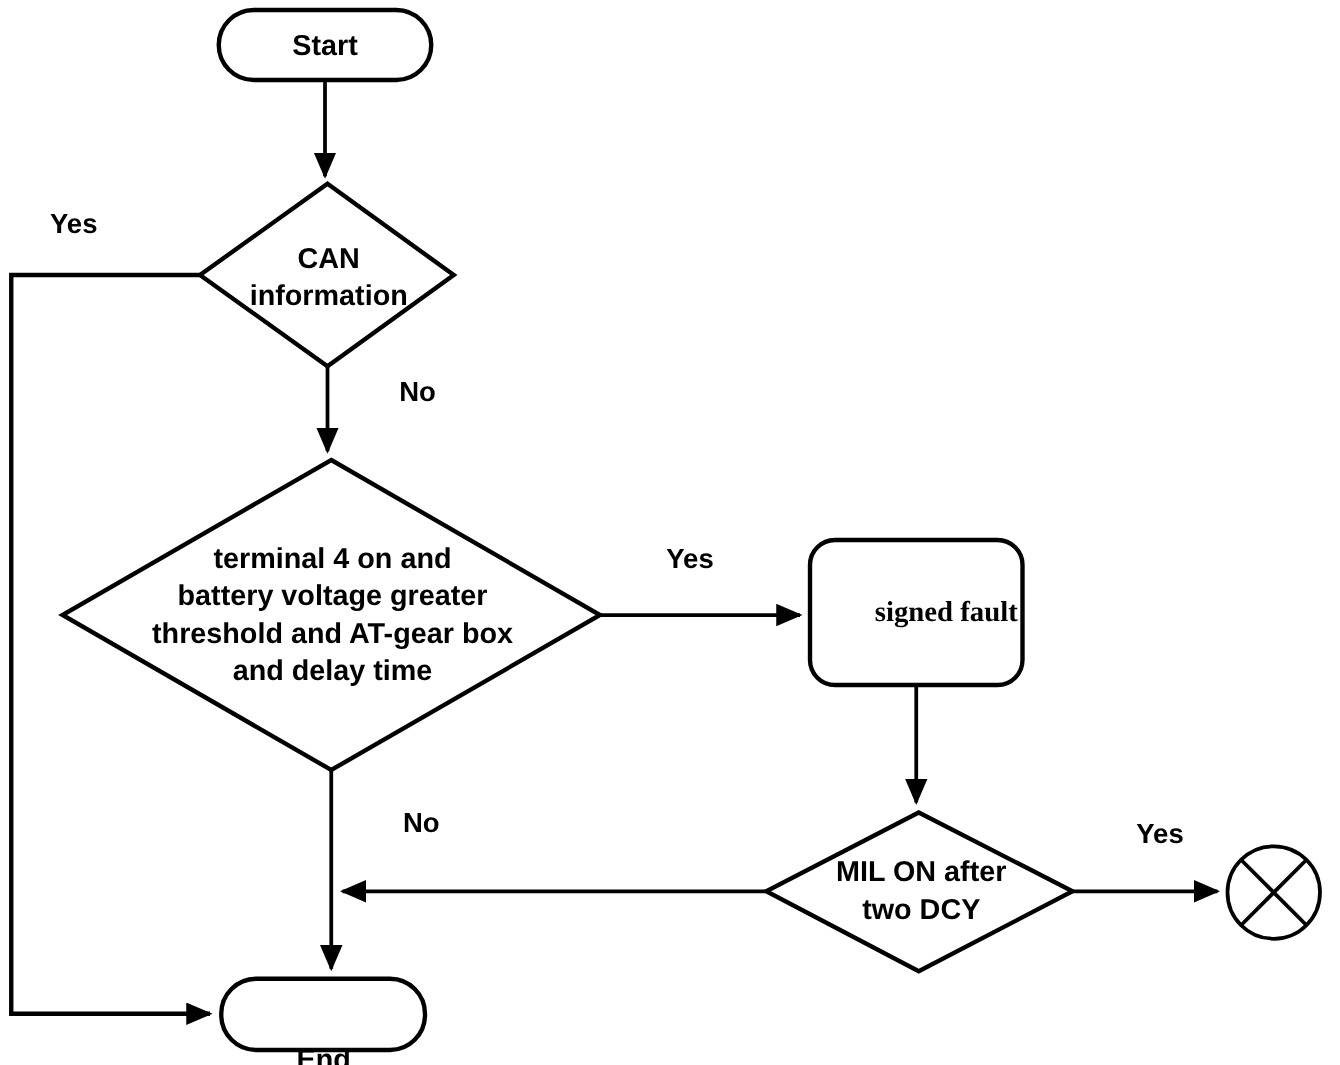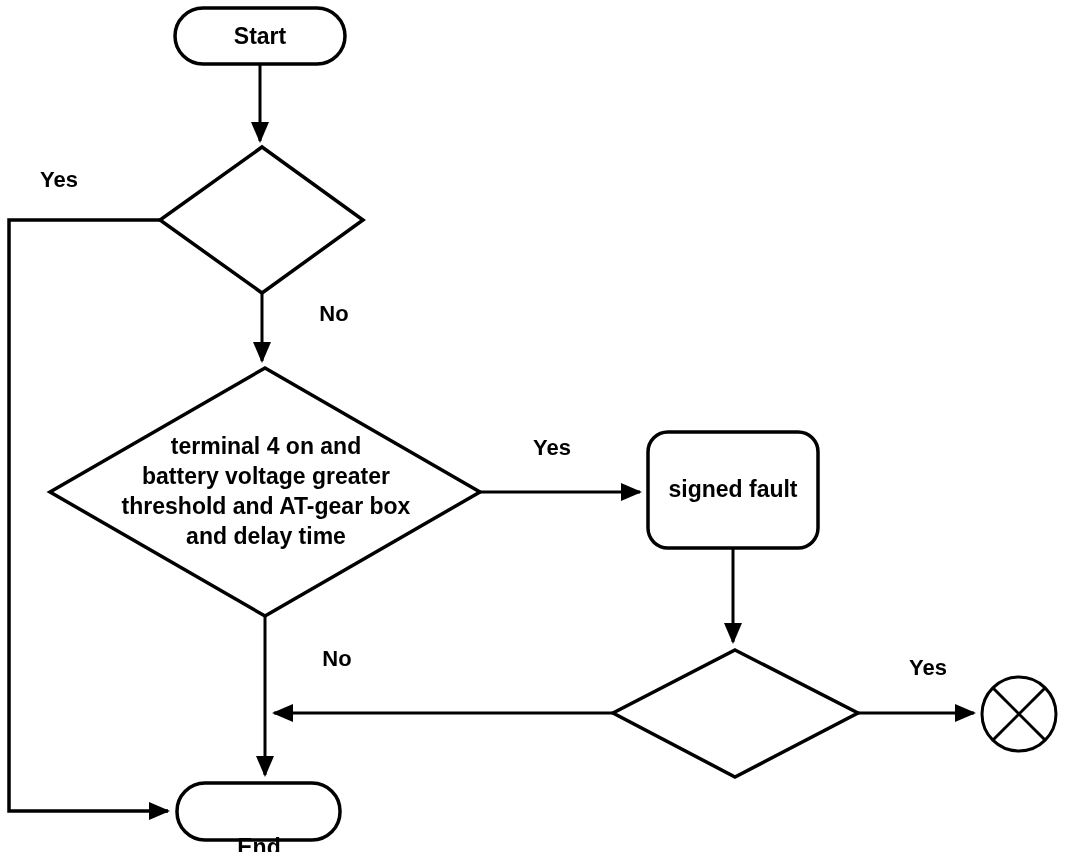--- a/index.html
+++ b/index.html
@@ -77,28 +77,32 @@
 
     <g>
       <circle cx="1019" cy="714" r="37" fill="#ffffff" stroke="#000000" stroke-width="3"></circle>
       <line x1="993" y1="688" x2="1045" y2="740" stroke="#000000" stroke-width="3"></line>
       <line x1="1045" y1="688" x2="993" y2="740" stroke="#000000" stroke-width="3"></line>
     </g>
   </svg>
 
   <div class="lbl" style="left:260px; top:37px;">Start</div>
 
+  <div class="lbl" style="left:263px; top:222px;">CAN
+information</div>
 
   <div class="lbl" style="left:266px; top:492px;">terminal 4 on and
 battery voltage greater
 threshold and AT-gear box
 and delay time</div>
 
-  <div class="lbl" style="left:733px; top:490px;">signed fault</div>
+  <div class="lbl" style="left:757px; top:490px;font-family:Liberation Serif, serif;">signed fault</div>
 
+  <div class="lbl" style="left:737px; top:713px;">MIL ON after
+two DCY</div>
 
   <div class="lbl" style="left:259px; top:812px;margin-top:36px;">End</div>
 
   <div class="lbl edge" style="left:59px; top:180px;">Yes</div>
 
   <div class="lbl edge" style="left:334px; top:314px;">No</div>
 
   <div class="lbl edge" style="left:552px; top:448px;">Yes</div>
 
   <div class="lbl edge" style="left:337px; top:659px;">No</div>

